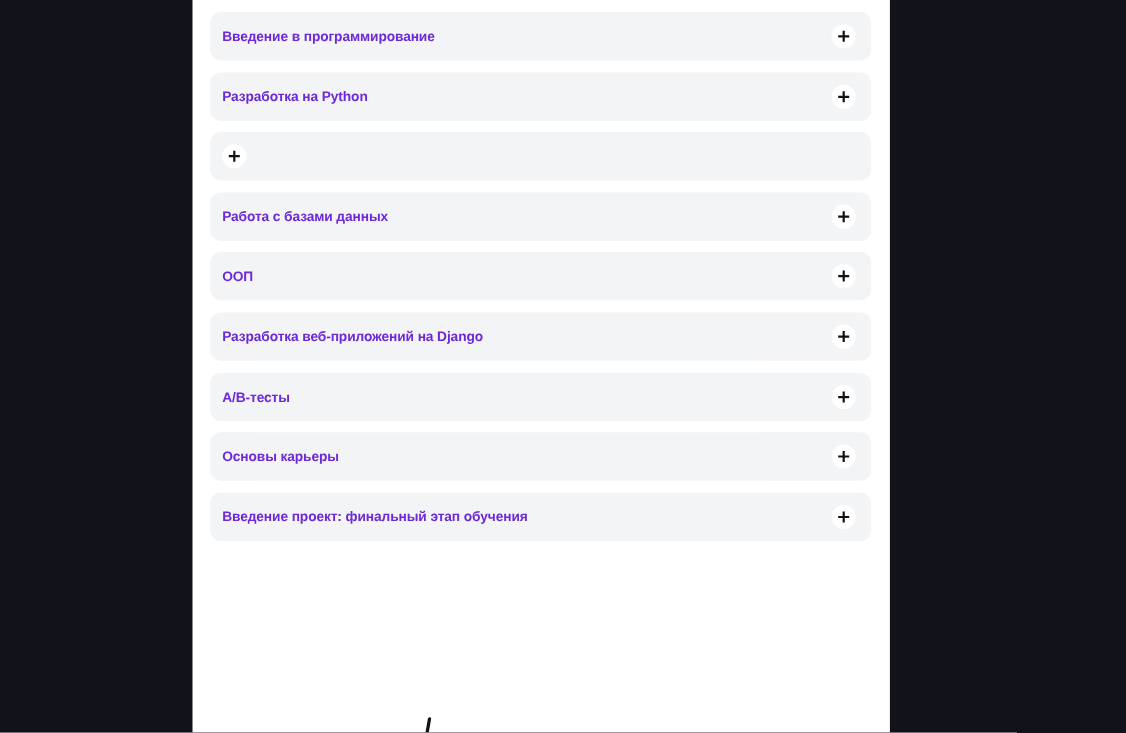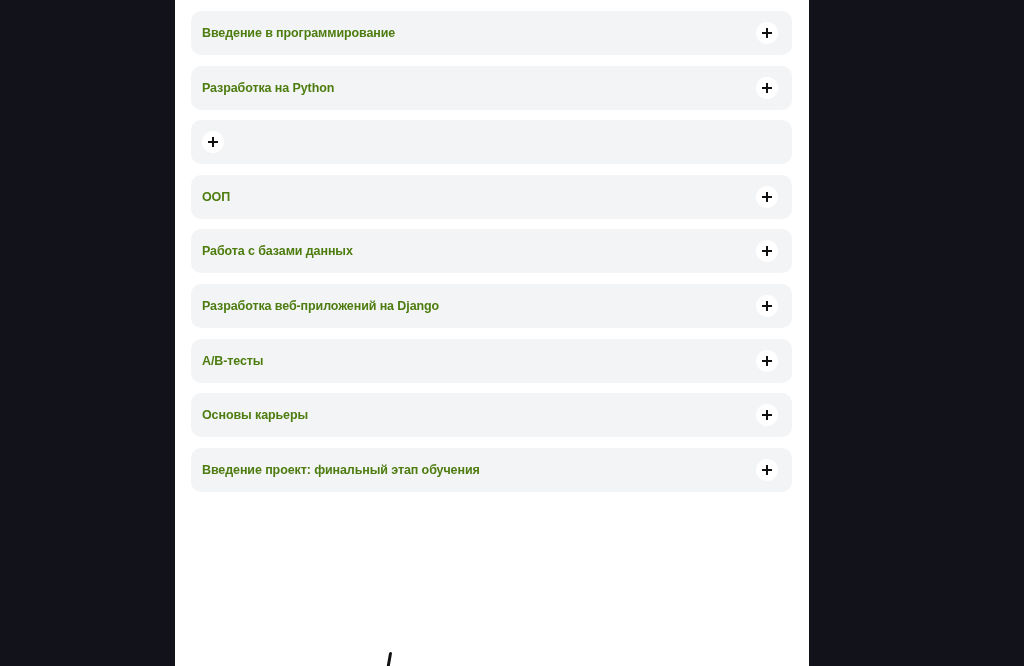--- a/index.html
+++ b/index.html
@@ -31,21 +31,21 @@
       border-radius: 10px;
       display: flex;
       align-items: center;
       justify-content: space-between;
       padding: 0 14px 0 11px;
       cursor: pointer;
     }
     .item-label {
       font-size: 12.5px;
       font-weight: 700;
-      color: #4d7c0f;
+      color: #6d28d9;
       letter-spacing: -0.1px;
     }
     .plus-btn {
       width: 22px;
       height: 22px;
       border-radius: 50%;
       background: #ffffff;
       display: flex;
       align-items: center;
       justify-content: center;
@@ -88,30 +88,30 @@
 
     <div class="item">
       <span class="plus-btn">
         <svg width="12" height="12" viewBox="0 0 12 12">
             <path d="M6 1v10M1 6h10" stroke="#111" stroke-width="2"></path>
           </svg>
       </span>
     </div>
 
     <div class="item">
-      <span class="item-label">ООП</span>
+      <span class="item-label">Работа с базами данных</span>
       <span class="plus-btn">
         <svg width="12" height="12" viewBox="0 0 12 12">
             <path d="M6 1v10M1 6h10" stroke="#111" stroke-width="2"></path>
           </svg>
       </span>
     </div>
 
     <div class="item">
-      <span class="item-label">Работа с базами данных</span>
+      <span class="item-label">ООП</span>
       <span class="plus-btn">
         <svg width="12" height="12" viewBox="0 0 12 12">
             <path d="M6 1v10M1 6h10" stroke="#111" stroke-width="2"></path>
           </svg>
       </span>
     </div>
 
 
     <div class="item">
       <span class="item-label">Разработка веб-приложений на Django</span>

